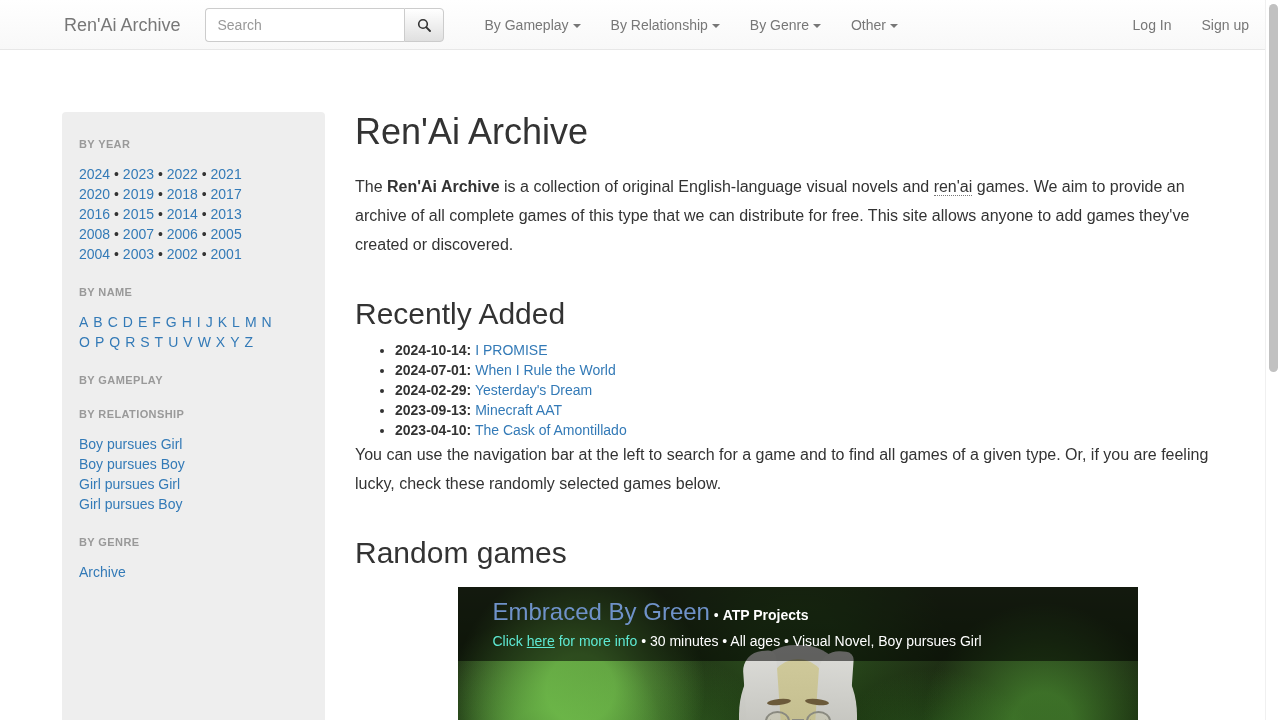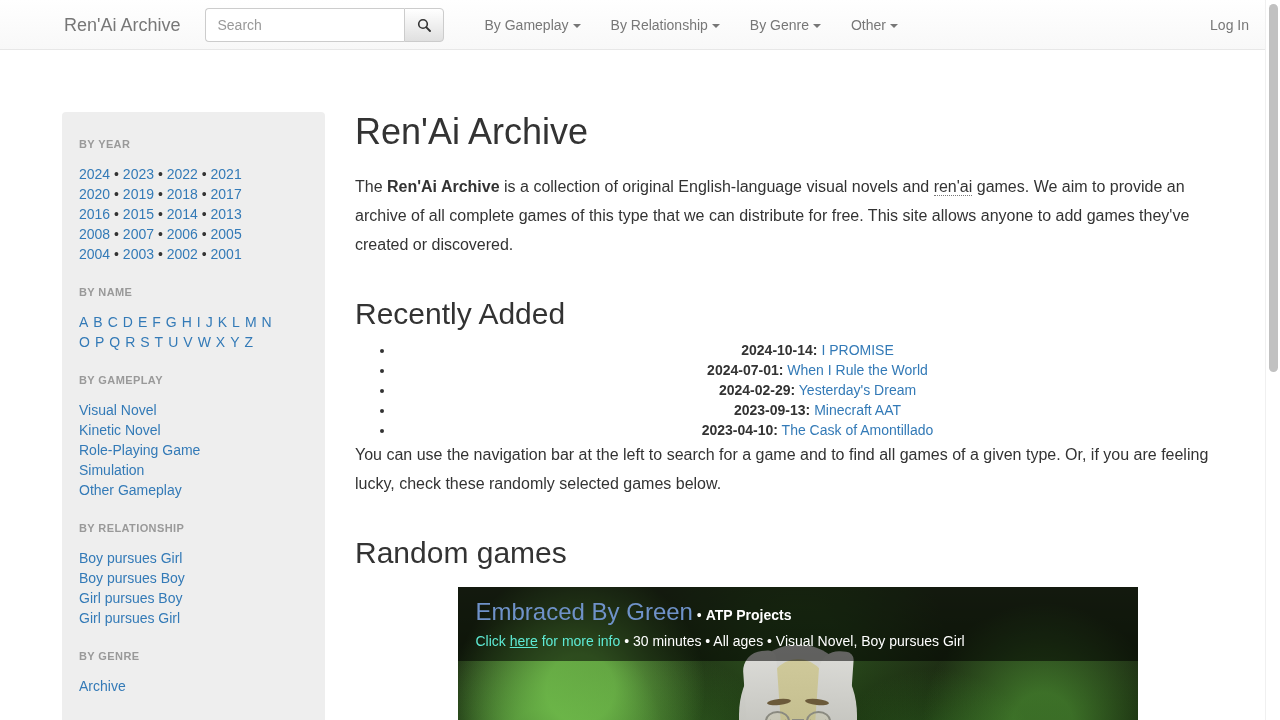--- a/index.html
+++ b/index.html
@@ -158,21 +158,20 @@
     margin: 0 0 10px 0;
   }
   .abbr-ren {
     border-bottom: 1px dotted #777;
     cursor: help;
   }
   ul.recent {
     margin: 2px 0 0 0;
     padding-left: 40px;
     list-style: disc;
-    text-align: center;
   }
   ul.recent li {
     font-size: 14px;
     line-height: 20px;
     margin-bottom: 0;
     color: #333333;
   }
   ul.recent li .date { font-weight: bold; color: #333333; }
   .para-nav { margin-top: 32px; font-size: 14px; line-height: 26px; }
 
@@ -256,21 +255,21 @@
     border-radius: 0 0 10px 10px;
   }
   .char .eye-l { left: 31px; }
   .char .eye-r { right: 31px; }
 
   .card-overlay {
     position: absolute;
     left: 0; right: 0; top: 0;
     height: 74px;
     background: rgba(0,0,0,0.55);
-    padding: 10px 18px 0 18px;
+    padding: 10px 18px 0 35px;
   }
   .card-title-row { line-height: 30px; white-space: nowrap; }
   .card-title {
     font-size: 24px;
     color: #6f92c9;
     text-decoration: none;
   }
   .card-dev { font-size: 14px; color: #ffffff; font-weight: bold; }
   .card-dot { color: #ffffff; font-size: 14px; }
   .card-meta-row {
@@ -326,20 +325,21 @@
     <a class="nav-item" href="#">
       <span>By Genre</span><span class="caret"></span>
     </a>
     <a class="nav-item" href="#">
       <span>Other</span><span class="caret"></span>
     </a>
   </div>
 
   <div class="nav-right">
     <a class="nav-item" href="#">Log In</a>
+    <a class="nav-item" href="#">Sign up</a>
   </div>
 </div>
 
 <div class="page">
 
   <aside class="sidebar">
 
     <div class="side-block">
       <div class="side-heading">BY YEAR</div>
       <div class="year-rows">
@@ -368,36 +368,29 @@
           <a class="lnk" href="#">A</a><a class="lnk" href="#">B</a><a class="lnk" href="#">C</a><a class="lnk" href="#">D</a><a class="lnk" href="#">E</a><a class="lnk" href="#">F</a><a class="lnk" href="#">G</a><a class="lnk" href="#">H</a><a class="lnk" href="#">I</a><a class="lnk" href="#">J</a><a class="lnk" href="#">K</a><a class="lnk" href="#">L</a><a class="lnk" href="#">M</a><a class="lnk" href="#">N</a>
         </div>
         <div>
           <a class="lnk" href="#">O</a><a class="lnk" href="#">P</a><a class="lnk" href="#">Q</a><a class="lnk" href="#">R</a><a class="lnk" href="#">S</a><a class="lnk" href="#">T</a><a class="lnk" href="#">U</a><a class="lnk" href="#">V</a><a class="lnk" href="#">W</a><a class="lnk" href="#">X</a><a class="lnk" href="#">Y</a><a class="lnk" href="#">Z</a>
         </div>
       </div>
     </div>
 
     <div class="side-block">
       <div class="side-heading">BY GAMEPLAY</div>
-      <div class="side-list">
-        <a class="lnk" href="#">Visual Novel</a>
-        <a class="lnk" href="#">Kinetic Novel</a>
-        <a class="lnk" href="#">Role-Playing Game</a>
-        <a class="lnk" href="#">Simulation</a>
-        <a class="lnk" href="#">Other Gameplay</a>
-      </div>
     </div>
 
     <div class="side-block">
       <div class="side-heading">BY RELATIONSHIP</div>
       <div class="side-list">
         <a class="lnk" href="#">Boy pursues Girl</a>
         <a class="lnk" href="#">Boy pursues Boy</a>
+        <a class="lnk" href="#">Girl pursues Girl</a>
         <a class="lnk" href="#">Girl pursues Boy</a>
-        <a class="lnk" href="#">Girl pursues Girl</a>
       </div>
     </div>
 
     <div class="side-block">
       <div class="side-heading">BY GENRE</div>
       <div class="side-list">
         <a class="lnk" href="#">Archive</a>
       </div>
     </div>
 

